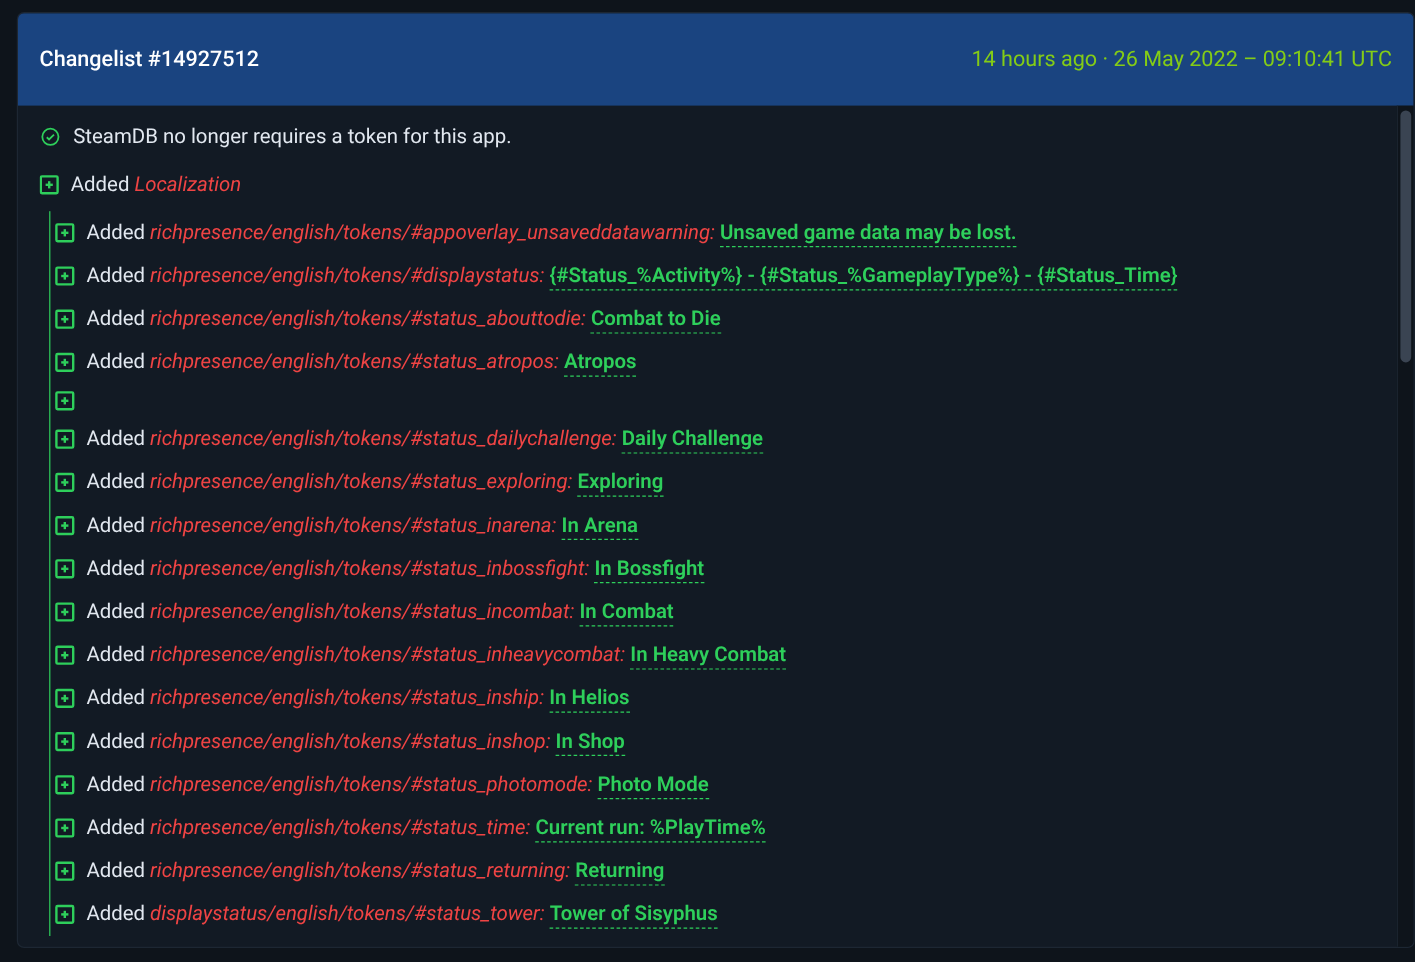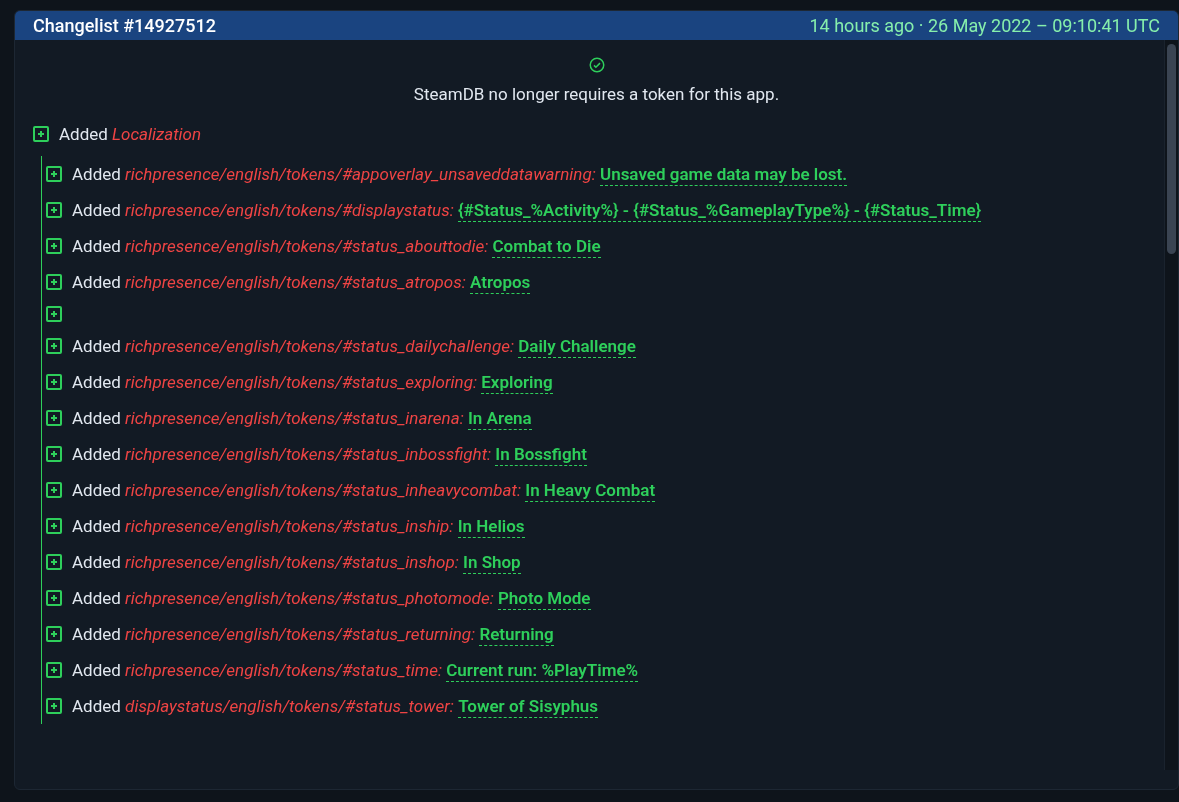--- a/index.html
+++ b/index.html
@@ -17,47 +17,46 @@
     background: #121a24;
     border: 1px solid #1d2733;
     border-radius: 6px;
     height: 780px;
     position: relative;
     overflow: hidden;
   }
   .card-header {
     background: #1a4480;
     color: #ffffff;
-    padding: 4px 18px;
+    padding: 28px 18px;
     display: flex;
     justify-content: space-between;
     align-items: center;
     font-size: 18px;
   }
   .card-header .left { font-weight: 500; }
-  .card-header .right { font-weight: 400; color: #86efac; }
+  .card-header .right { font-weight: 400; color: #84cc16; }
   .card-body {
     padding: 16px 12px 16px 18px;
     height: calc(100% - 48px);
     overflow-y: hidden;
     position: relative;
   }
   .scroll-area {
     height: 100%;
     overflow: hidden;
     padding-right: 6px;
   }
   .note-line {
     display: flex;
     align-items: center;
     gap: 10px;
     margin-bottom: 12px;
     font-size: 17px;
     color: #e2e8f0;
-    flex-direction: column;
   }
   .icon-check {
     width: 18px; height: 18px; flex: 0 0 18px;
     stroke: #2ecf5b;
     fill: none;
     stroke-width: 2;
   }
   .tree { position: relative; }
   .row {
     display: flex;
@@ -173,41 +172,45 @@
             <div class="row">
               <span class="icon-plus"></span>
               <span><span class="added">Added</span> <span class="keypath">richpresence/english/tokens/#status_inarena:</span> <a class="val-link" href="#">In Arena</a></span>
             </div>
             <div class="row">
               <span class="icon-plus"></span>
               <span><span class="added">Added</span> <span class="keypath">richpresence/english/tokens/#status_inbossfight:</span> <a class="val-link" href="#">In Bossfight</a></span>
             </div>
             <div class="row">
               <span class="icon-plus"></span>
+              <span><span class="added">Added</span> <span class="keypath">richpresence/english/tokens/#status_incombat:</span> <a class="val-link" href="#">In Combat</a></span>
+            </div>
+            <div class="row">
+              <span class="icon-plus"></span>
               <span><span class="added">Added</span> <span class="keypath">richpresence/english/tokens/#status_inheavycombat:</span> <a class="val-link" href="#">In Heavy Combat</a></span>
             </div>
             <div class="row">
               <span class="icon-plus"></span>
               <span><span class="added">Added</span> <span class="keypath">richpresence/english/tokens/#status_inship:</span> <a class="val-link" href="#">In Helios</a></span>
             </div>
             <div class="row">
               <span class="icon-plus"></span>
               <span><span class="added">Added</span> <span class="keypath">richpresence/english/tokens/#status_inshop:</span> <a class="val-link" href="#">In Shop</a></span>
             </div>
             <div class="row">
               <span class="icon-plus"></span>
               <span><span class="added">Added</span> <span class="keypath">richpresence/english/tokens/#status_photomode:</span> <a class="val-link" href="#">Photo Mode</a></span>
             </div>
             <div class="row">
               <span class="icon-plus"></span>
+              <span><span class="added">Added</span> <span class="keypath">richpresence/english/tokens/#status_time:</span> <a class="val-link" href="#">Current run: %PlayTime%</a></span>
+            </div>
+            <div class="row">
+              <span class="icon-plus"></span>
               <span><span class="added">Added</span> <span class="keypath">richpresence/english/tokens/#status_returning:</span> <a class="val-link" href="#">Returning</a></span>
-            </div>
-            <div class="row">
-              <span class="icon-plus"></span>
-              <span><span class="added">Added</span> <span class="keypath">richpresence/english/tokens/#status_time:</span> <a class="val-link" href="#">Current run: %PlayTime%</a></span>
             </div>
             <div class="row">
               <span class="icon-plus"></span>
               <span><span class="added">Added</span> <span class="keypath">displaystatus/english/tokens/#status_tower:</span> <a class="val-link" href="#">Tower of Sisyphus</a></span>
             </div>
           </div>
       </div>
 
     </div>
 

